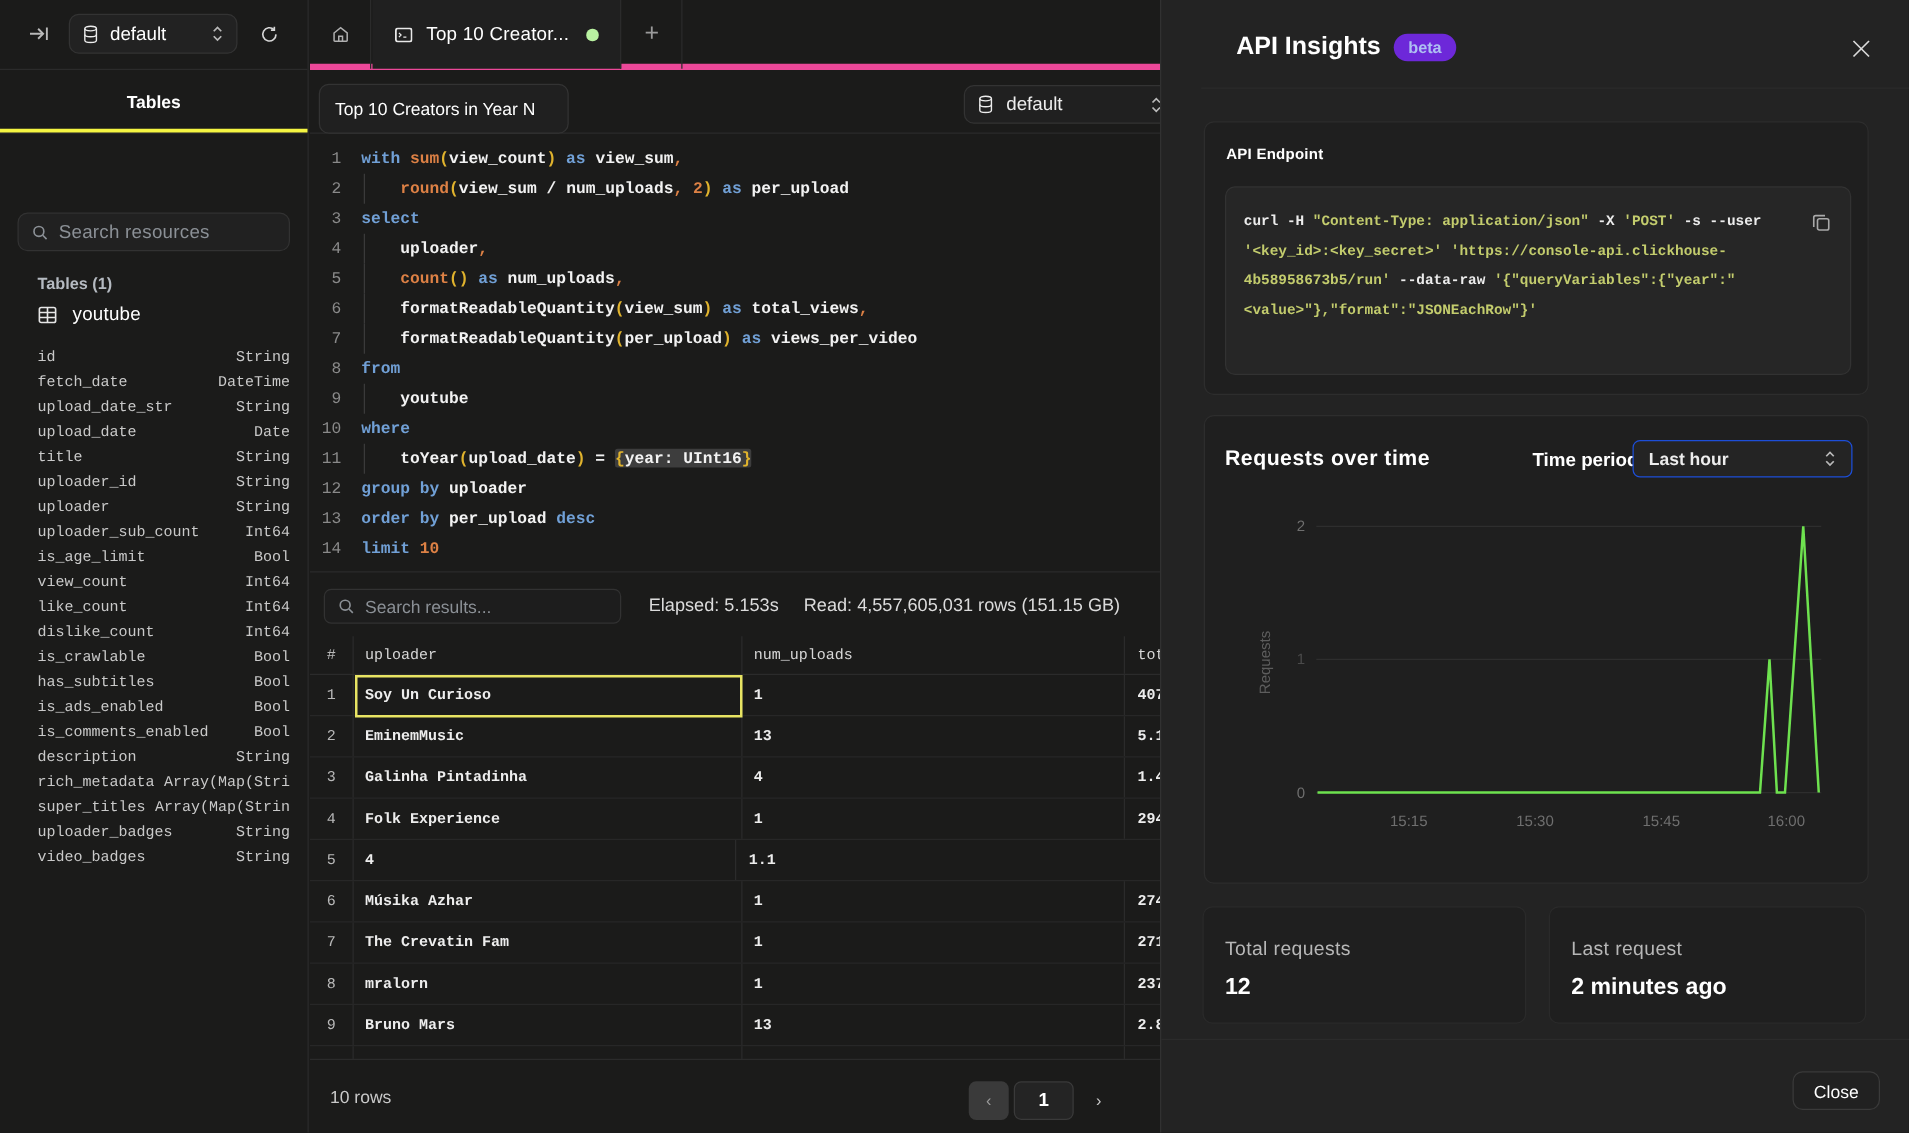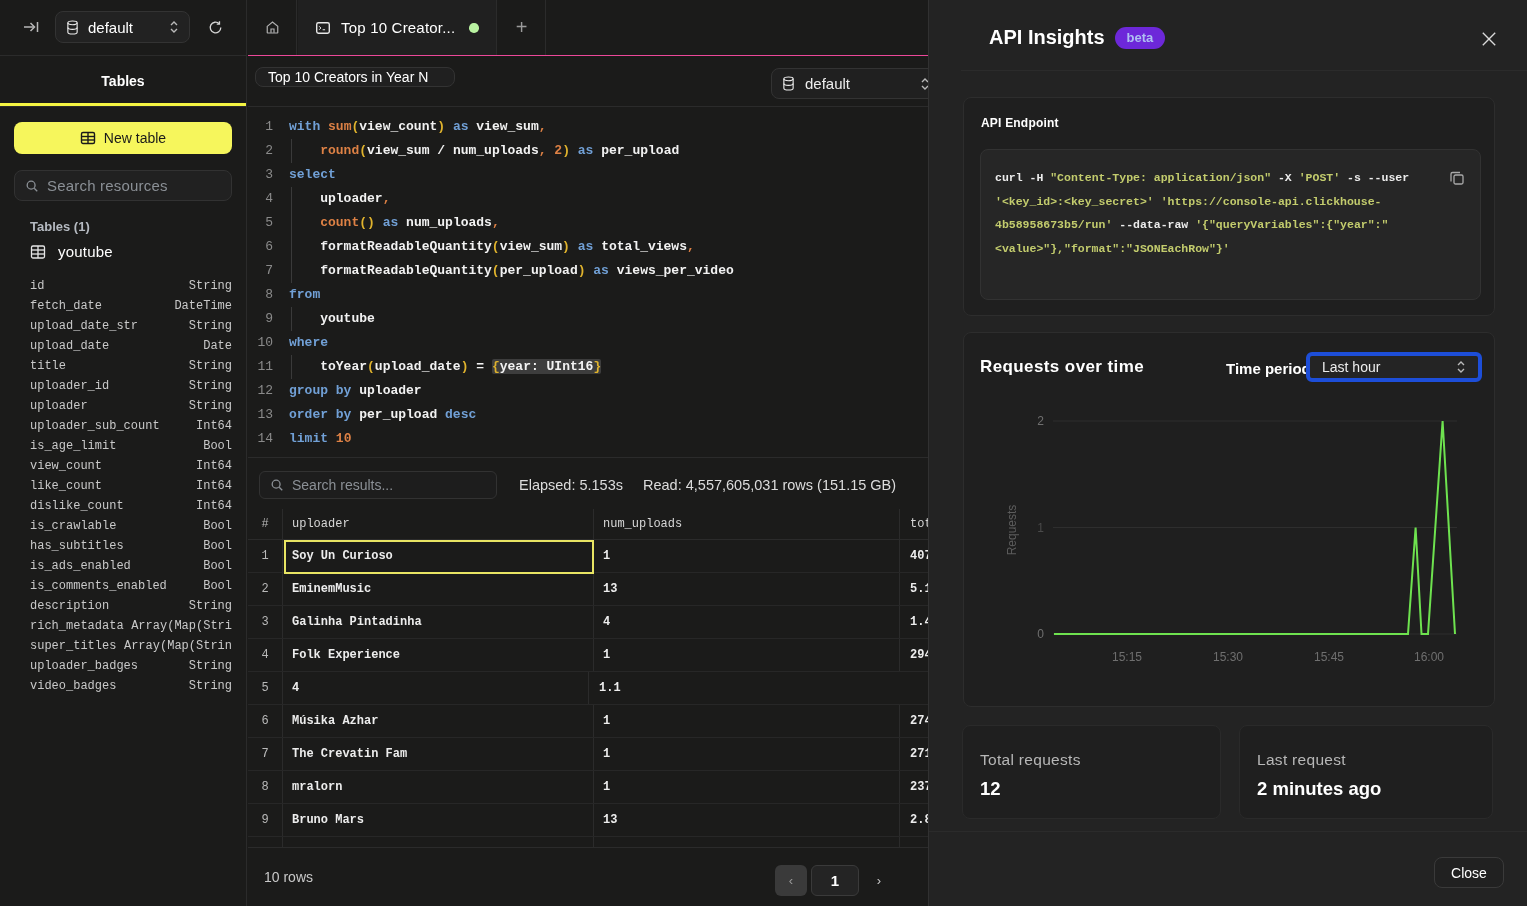--- a/index.html
+++ b/index.html
@@ -25,32 +25,32 @@
 #tables-label { position:absolute; left:30px; top:219px; font-size:13px; font-weight:700; color:#b5bac1; }
 #yt-row { position:absolute; left:30px; top:243px; font-size:15px; letter-spacing:0.2px; color:#fff;
   display:flex; align-items:center; gap:12px; }
 #cols { position:absolute; left:30px; top:276px; width:202px; }
 .colrow { height:20px; display:flex; justify-content:space-between;
   font-family:"Liberation Mono", monospace; font-size:12px; color:#c9c9c9; line-height:20px; }
 .colrow .t { color:#c9c9c9; }
 
 
 #main { position:absolute; left:248px; top:0; width:680px; height:906px; }
-#tabrow { height:56px; border-bottom:1px solid #ec4899; position:relative; }
+#tabrow { height:56px; border-bottom:5px solid #ec4899; position:relative; }
 #homecell { position:absolute; left:0; top:0; width:49px; height:55px;
   border-right:1px solid #2b2b2b; display:flex; align-items:center; justify-content:center; }
 #qtab { position:absolute; left:50px; top:0; width:199px; height:55px; background:#202020;
   border-right:1px solid #2b2b2b; display:flex; align-items:center; padding-left:18px; gap:11px; }
 #qtab .name { color:#fff; font-size:15px; font-weight:500; letter-spacing:0.2px; }
 #qtab .dot { position:absolute; left:171px; top:23px; width:9.5px; height:9.5px; border-radius:50%; background:#b9f2a1; }
 #plustab { position:absolute; left:250px; top:0; width:48px; height:55px;
   border-right:1px solid #2b2b2b; display:flex; align-items:center; justify-content:center;
   color:#9a9a9a; font-size:20px; }
 #toolbar { height:51px; border-bottom:1px solid #2b2b2b; position:relative; }
-#qname { position:absolute; left:7px; top:11px; width:200px; height:20px; background:#202020;
+#qname { position:absolute; left:7px; top:11px; width:200px; height:40px; background:#202020;
   border:1px solid #333; border-radius:8px; color:#fff; font-size:14px;
   display:flex; align-items:center; padding-left:12px; }
 #tb-default { position:absolute; left:523px; top:12px; width:170px; height:31px; background:#202020;
   border:1px solid #333; border-radius:8px; color:#ededed; font-size:15px;
   display:flex; align-items:center; padding:0 10px; gap:10px; }
 
 
 #editor { position:absolute; left:0; top:115px; width:680px; height:346px;
   font-family:"Liberation Mono", monospace; font-size:13px; font-weight:700; }
 .eline { height:24px; line-height:24px; white-space:pre; display:flex; }
@@ -106,22 +106,22 @@
 #codebox { position:absolute; left:16px; top:51px; width:501px; height:151px;
   background:#262626; border:1px solid #323232; border-radius:8px; padding:16px 14px 14px; }
 #codebox .cl { font-family:"Liberation Mono", monospace; font-size:11.5px; font-weight:700;
   line-height:23.7px; white-space:pre; color:#ececec; }
 .str { color:#c3cc6d; font-weight:700; }
 #copyicon { position:absolute; right:15px; top:20px; width:16px; height:16px; color:#a9a9a9; }
 #card-chart { top:332px; height:375px; }
 #card-chart h3 { position:absolute; left:16px; top:24px; font-size:17px; letter-spacing:0.4px; font-weight:700; color:#fff; }
 #tp-label { position:absolute; left:262px; top:27px; font-size:15px; font-weight:700; color:#fff; }
 #tp-select { position:absolute; left:342px; top:19px; width:176px; height:30px;
-  background:#242424; border:4px solid #1d4ed8; border-radius:6px; color:#ededed; font-size:14px;
-  display:flex; align-items:center; padding:0 12px; justify-content:space-between; }
+  background:#242424; border:1px solid #1d4ed8; border-radius:6px; color:#ededed; font-size:14px;
+  display:flex; align-items:center; padding:0 12px; justify-content:space-between;font-weight:bold; }
 .statcard { position:absolute; width:259px; height:94px; background:#1f1f1f;
   border:1px solid #2a2a2a; border-radius:8px; top:725px; }
 .statcard .lab { position:absolute; left:17px; top:25px; font-size:15.5px; letter-spacing:0.3px; color:#b7b7b7; }
 .statcard .val { position:absolute; left:17px; top:52px; font-size:18.5px; font-weight:700; color:#fff; }
 #sc1 { left:33px; }
 #sc2 { left:310px; width:254px; }
 #p-foot { position:absolute; left:0; top:831px; width:599px; height:75px; border-top:1px solid #2b2b2b; }
 #closebtn { position:absolute; right:24px; top:25px; width:70px; height:31px;
   background:#212121; border:1px solid #3a3a3a; border-radius:8px; color:#fff;
   font-size:14px; font-weight:500; display:flex; align-items:center; justify-content:center; }
@@ -150,26 +150,20 @@
         </svg>
     </div>
     <svg style="position:absolute;left:208px;top:20px" width="15" height="15" viewBox="0 0 17 17" fill="none" stroke="#d6d6d6" stroke-width="1.5">
         <path d="M14.5 8.5 a6 6 0 1 1 -1.8 -4.3"></path>
         <path d="M13 1.5 V4.6 H9.9" fill="none"></path>
       </svg>
   </div>
   <div id="sb-tabs">
     <div class="sbtab active">Tables</div>
   </div>
-  <div id="newtable"><svg width="16" height="16" viewBox="0 0 16 16" fill="none" stroke="#1a1a1a" stroke-width="1.4">
-        <rect x="1.5" y="2.5" width="13" height="11" rx="1.5"></rect>
-        <line x1="1.5" y1="6.5" x2="14.5" y2="6.5"></line>
-        <line x1="1.5" y1="10" x2="14.5" y2="10"></line>
-        <line x1="8" y1="2.5" x2="8" y2="13.5"></line>
-      </svg>New table</div>
   <div id="sb-search"><svg width="14" height="14" viewBox="0 0 16 16" fill="none" stroke="#8b9096" stroke-width="1.5">
         <circle cx="7" cy="7" r="4.5"></circle>
         <line x1="10.5" y1="10.5" x2="14" y2="14"></line>
       </svg>Search resources</div>
   <div id="tables-label">Tables (1)</div>
   <div id="yt-row"><svg width="16" height="16" viewBox="0 0 16 16" fill="none" stroke="#e6e6e6" stroke-width="1.3">
         <rect x="1.5" y="2" width="13" height="12" rx="1.5"></rect>
         <line x1="1.5" y1="6" x2="14.5" y2="6"></line>
         <line x1="1.5" y1="10" x2="14.5" y2="10"></line>
         <line x1="8" y1="2" x2="8" y2="14"></line>

